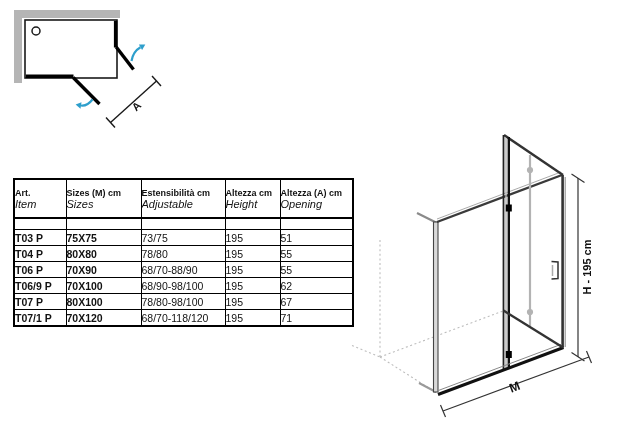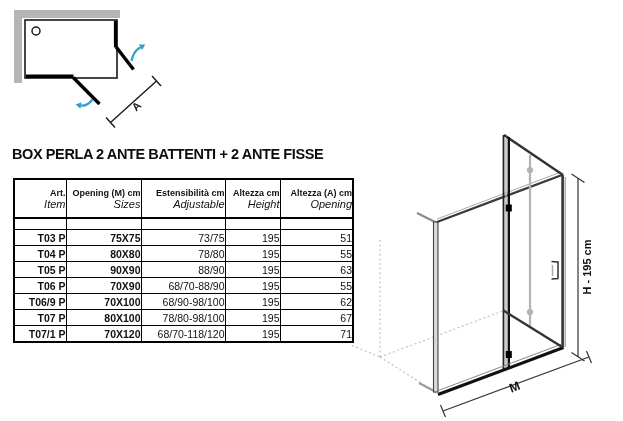--- a/index.html
+++ b/index.html
@@ -5,21 +5,21 @@
   html,body{margin:0;padding:0;background:#fff;}
   #page{position:relative;width:623px;height:421px;background:#fff;overflow:hidden;
         font-family:"Liberation Sans",sans-serif;color:#111;}
   svg text{font-family:"Liberation Sans",sans-serif;}
   #plan-svg{position:absolute;left:0;top:0;}
   #persp-svg{position:absolute;left:340px;top:128px;}
   #title{position:absolute;left:12px;top:146px;font-size:14.5px;font-weight:bold;
          letter-spacing:-0.4px;white-space:nowrap;color:#0d0d0d;}
   #spec-table{position:absolute;left:13px;top:178px;border-collapse:collapse;
               table-layout:fixed;width:339px;border:2px solid #000;}
-  #spec-table th,#spec-table td{border:1px solid #000;text-align:right;vertical-align:middle;
+  #spec-table th,#spec-table td{border:1px solid #000;text-align:left;vertical-align:middle;
               padding:0;overflow:hidden;white-space:nowrap;}
   #spec-table th{height:37px;border-bottom:2.5px solid #000;font-weight:normal;}
   .hdr-it{display:block;font-size:9px;font-weight:bold;line-height:12px;}
   .hdr-en{display:block;font-size:11px;font-style:italic;line-height:11px;}
   tr.spacer td{height:10px;border-bottom:2px solid #000;}
   tr.data td{height:15px;font-size:10.5px;}
   tr.data td.b{font-weight:bold;margin-left:14px;}
 </style>
 </head>
 <body>
@@ -43,38 +43,37 @@
       <polygon points="75.6,104.6 81.5,102.3 80.5,108.7" fill="#2e9fcc"></polygon>
     </g>
     <g stroke="#1a1a1a" stroke-width="1.4">
       <line x1="110.5" y1="122.5" x2="156.5" y2="81"></line>
       <line x1="106" y1="117.5" x2="115" y2="127.5"></line>
       <line x1="152" y1="76" x2="161" y2="86"></line>
     </g>
     <text transform="translate(139,109) rotate(-44)" text-anchor="middle" font-size="11" font-weight="bold" fill="#111">A</text>
   </svg>
 
-  <div id="title">BOX PERLA 2 ANTE BATTENTI + 2 ANTE FISSE</div>
 
   <table id="spec-table">
     <colgroup>
       <col style="width:52px">
         <col style="width:75px">
         <col style="width:84px">
       <col style="width:55px">
         <col style="width:73px">
     </colgroup>
     <thead>
       <tr>
         <th>
           <span class="hdr-it">Art.</span>
           <span class="hdr-en">Item</span>
         </th>
         <th>
-          <span class="hdr-it">Opening (M) cm</span>
+          <span class="hdr-it">Sizes (M) cm</span>
           <span class="hdr-en">Sizes</span>
         </th>
         <th>
           <span class="hdr-it">Estensibilità cm</span>
           <span class="hdr-en">Adjustable</span>
         </th>
         <th>
           <span class="hdr-it">Altezza cm</span>
           <span class="hdr-en">Height</span>
         </th>
@@ -100,27 +99,20 @@
         <td>51</td>
       </tr>
       <tr class="data">
         <td class="b">T04 P</td>
         <td class="b">80X80</td>
         <td>78/80</td>
         <td>195</td>
         <td>55</td>
       </tr>
       <tr class="data">
-        <td class="b">T05 P</td>
-        <td class="b">90X90</td>
-        <td>88/90</td>
-        <td>195</td>
-        <td>63</td>
-      </tr>
-      <tr class="data">
         <td class="b">T06 P</td>
         <td class="b">70X90</td>
         <td>68/70-88/90</td>
         <td>195</td>
         <td>55</td>
       </tr>
       <tr class="data">
         <td class="b">T06/9 P</td>
         <td class="b">70X100</td>
         <td>68/90-98/100</td>

